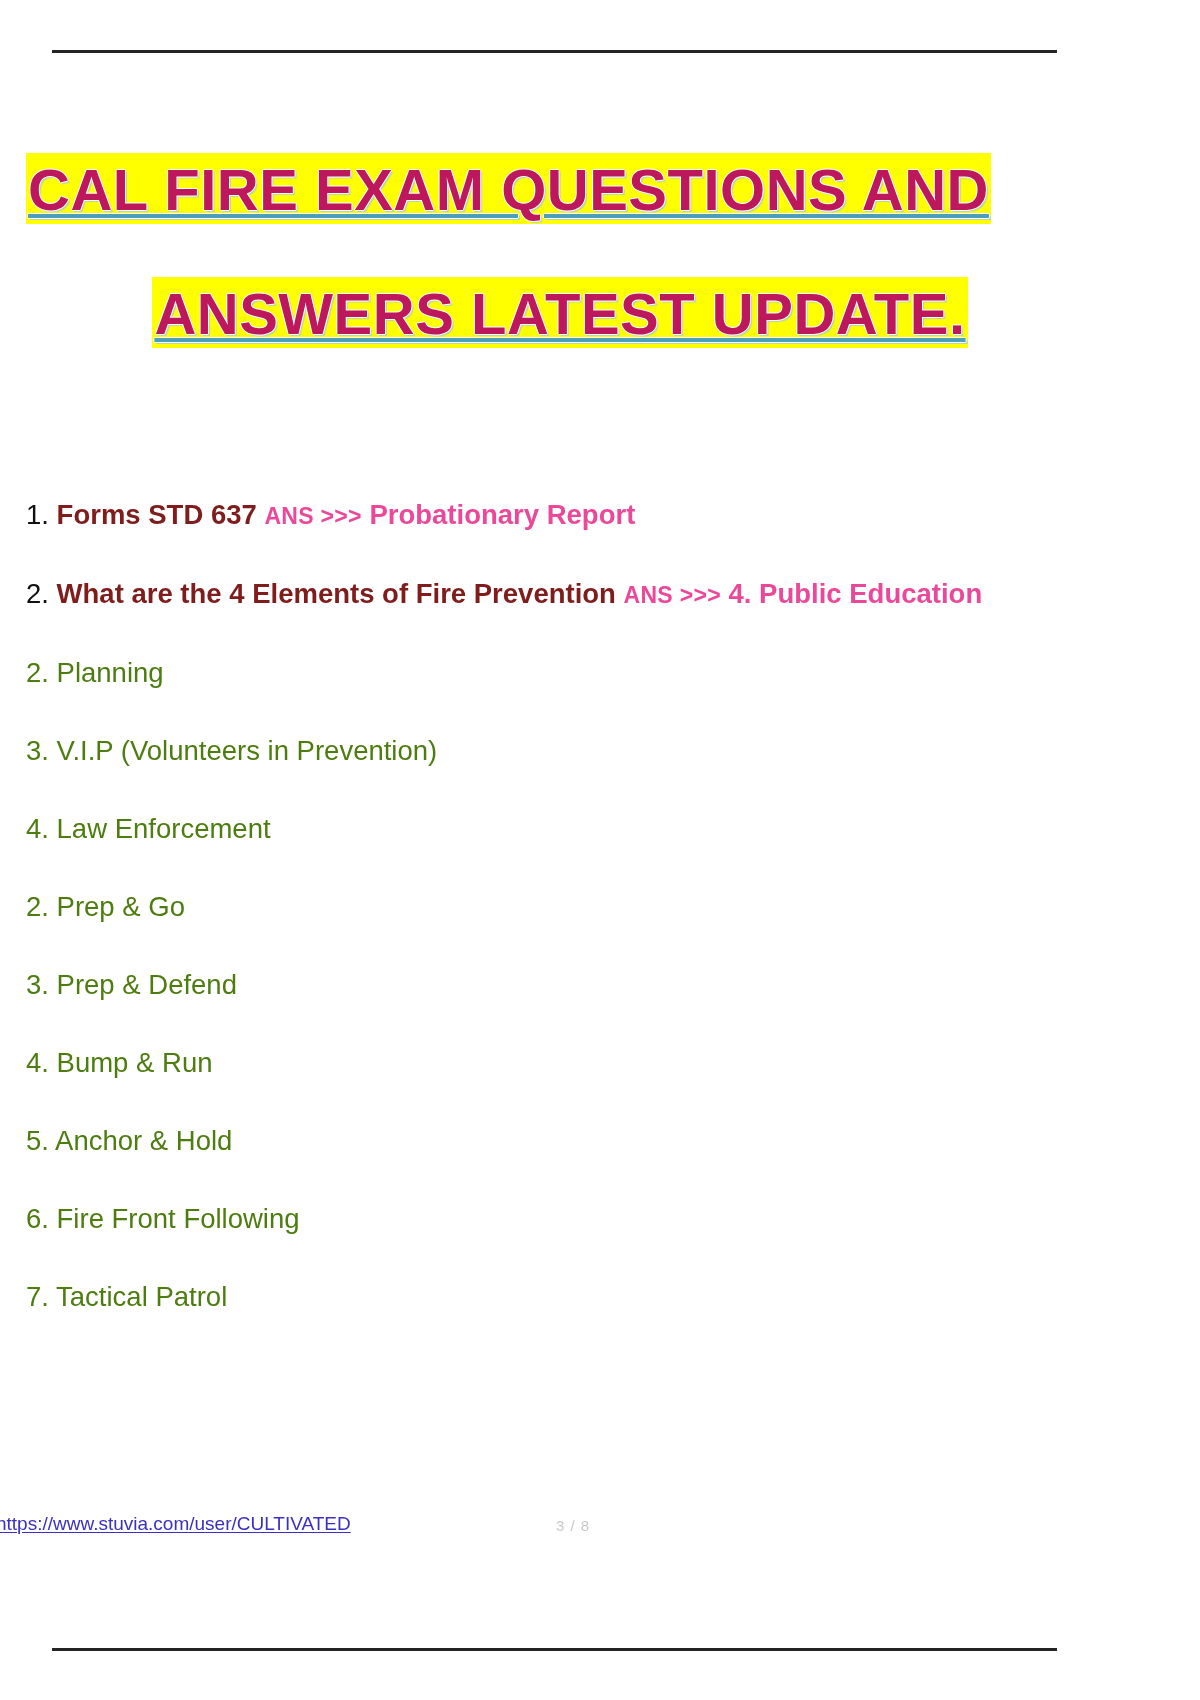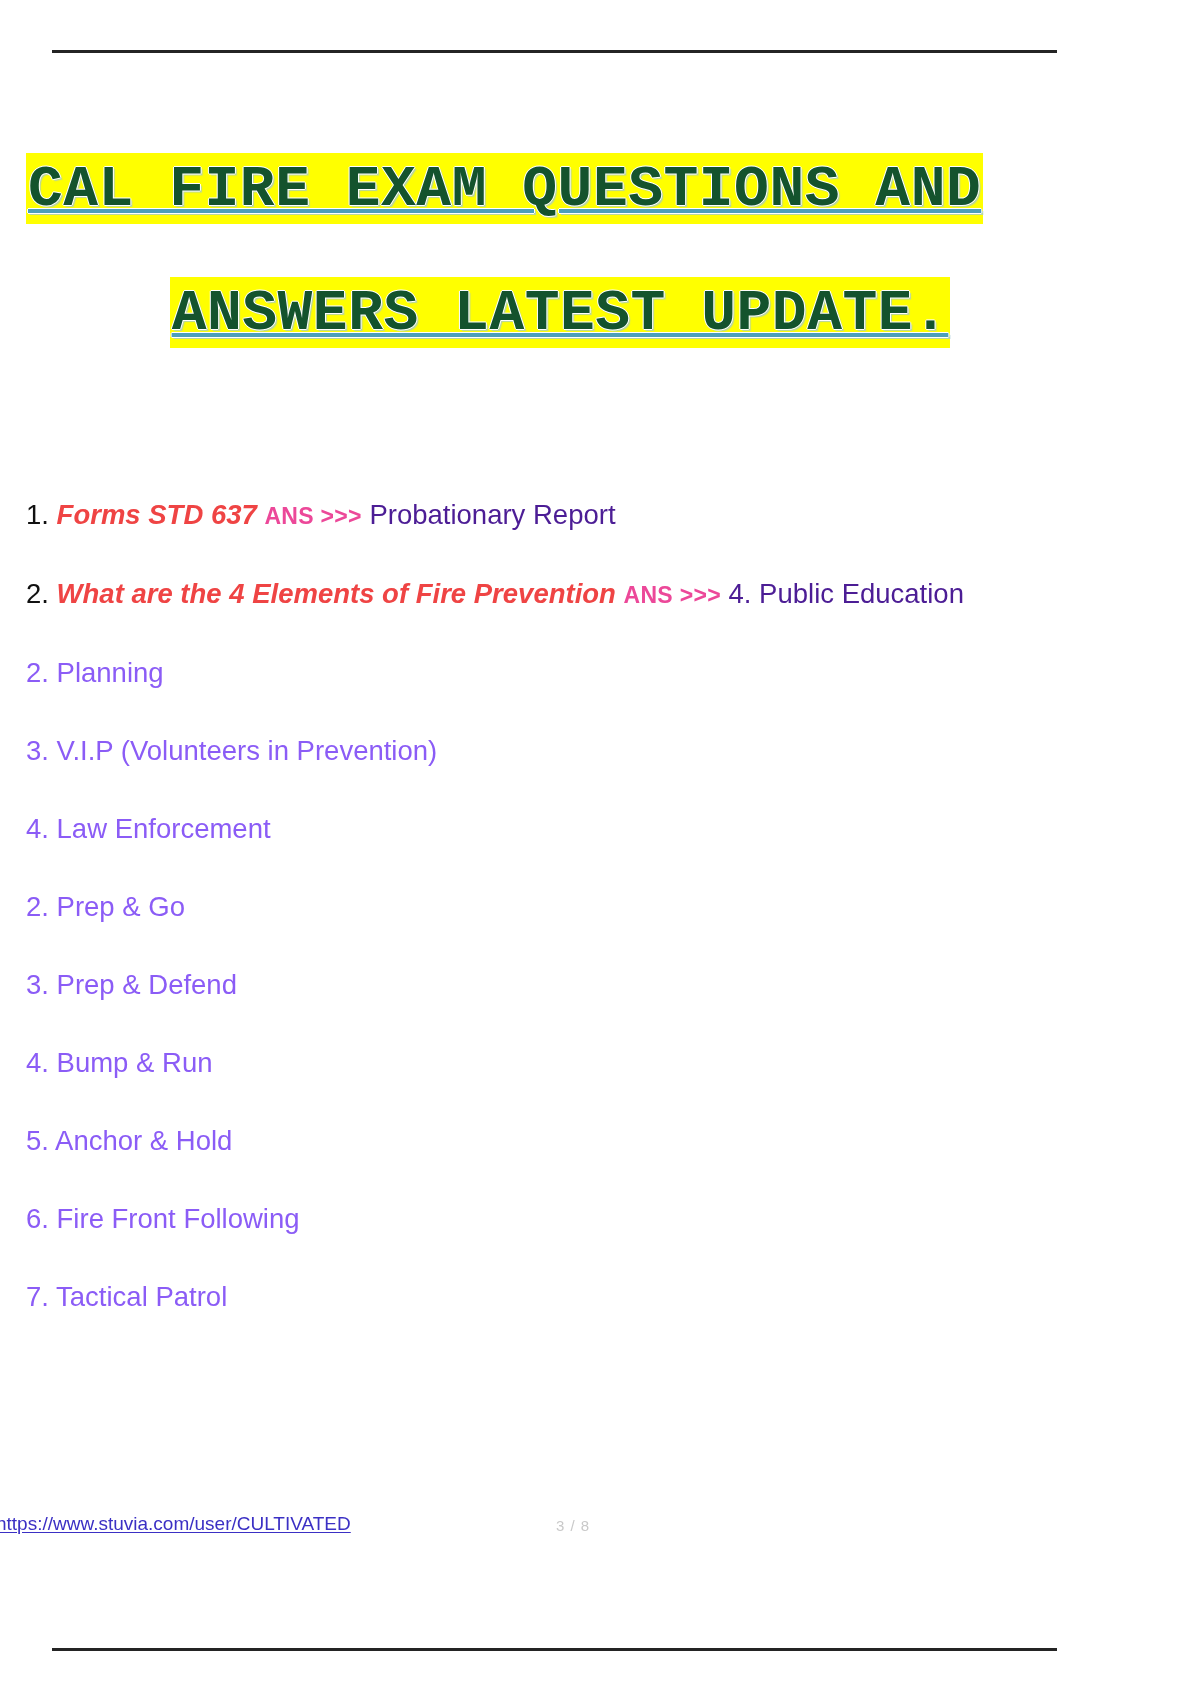--- a/index.html
+++ b/index.html
@@ -49,26 +49,26 @@
   
   .title-block {
     position: absolute;
     left: 0px;
     top: 150px;
     width: 1120px;
     text-align: center;
   }
   .title-line {
     display: block;
-    font-family: Liberation Mono, monospace;
+    font-family: Liberation Sans, sans-serif;
     font-weight: bold;
     font-size: 58px;
     line-height: 80px;
     letter-spacing: 0.5px;
-    color: #14532d;
+    color: #be185d;
     white-space: nowrap;
   }
   .title-line > span.hl {
     background: #ffff00;
     padding: 4px 2px 2px 2px;
     text-decoration: underline;
     text-decoration-color: #4c9fba;
     text-decoration-thickness: 4px;
     text-underline-offset: 4px;
     text-shadow:
@@ -105,38 +105,37 @@
     font-weight: normal;
   }
   .qa-line:last-child { margin-bottom: 0; }
 
   .num {
     font-weight: normal;
     color: #111111;
   }
   .qtext {
     font-weight: bold;
-    color: #ef4444;
-    font-style: italic;
+    color: #7f1d1d;
   }
   .ans-tag {
     font-weight: bold;
     color: #ec4899;
     font-size: 23px;
     letter-spacing: 0.3px;
   }
   .atext {
-    font-weight: normal;
-    color: #4c1d95;
+    font-weight: bold;
+    color: #ec4899;
   }
   .sub-line {
     font-size: 27.5px;
     line-height: 34px;
     margin: 0 0 44px 0;
-    color: #8b5cf6;
+    color: #4d7c0f;
     font-weight: normal;
     white-space: nowrap;
   }
 
   
   .footer {
     position: absolute;
     left: 0px;
     top: 1512px;
     width: 1120px;

